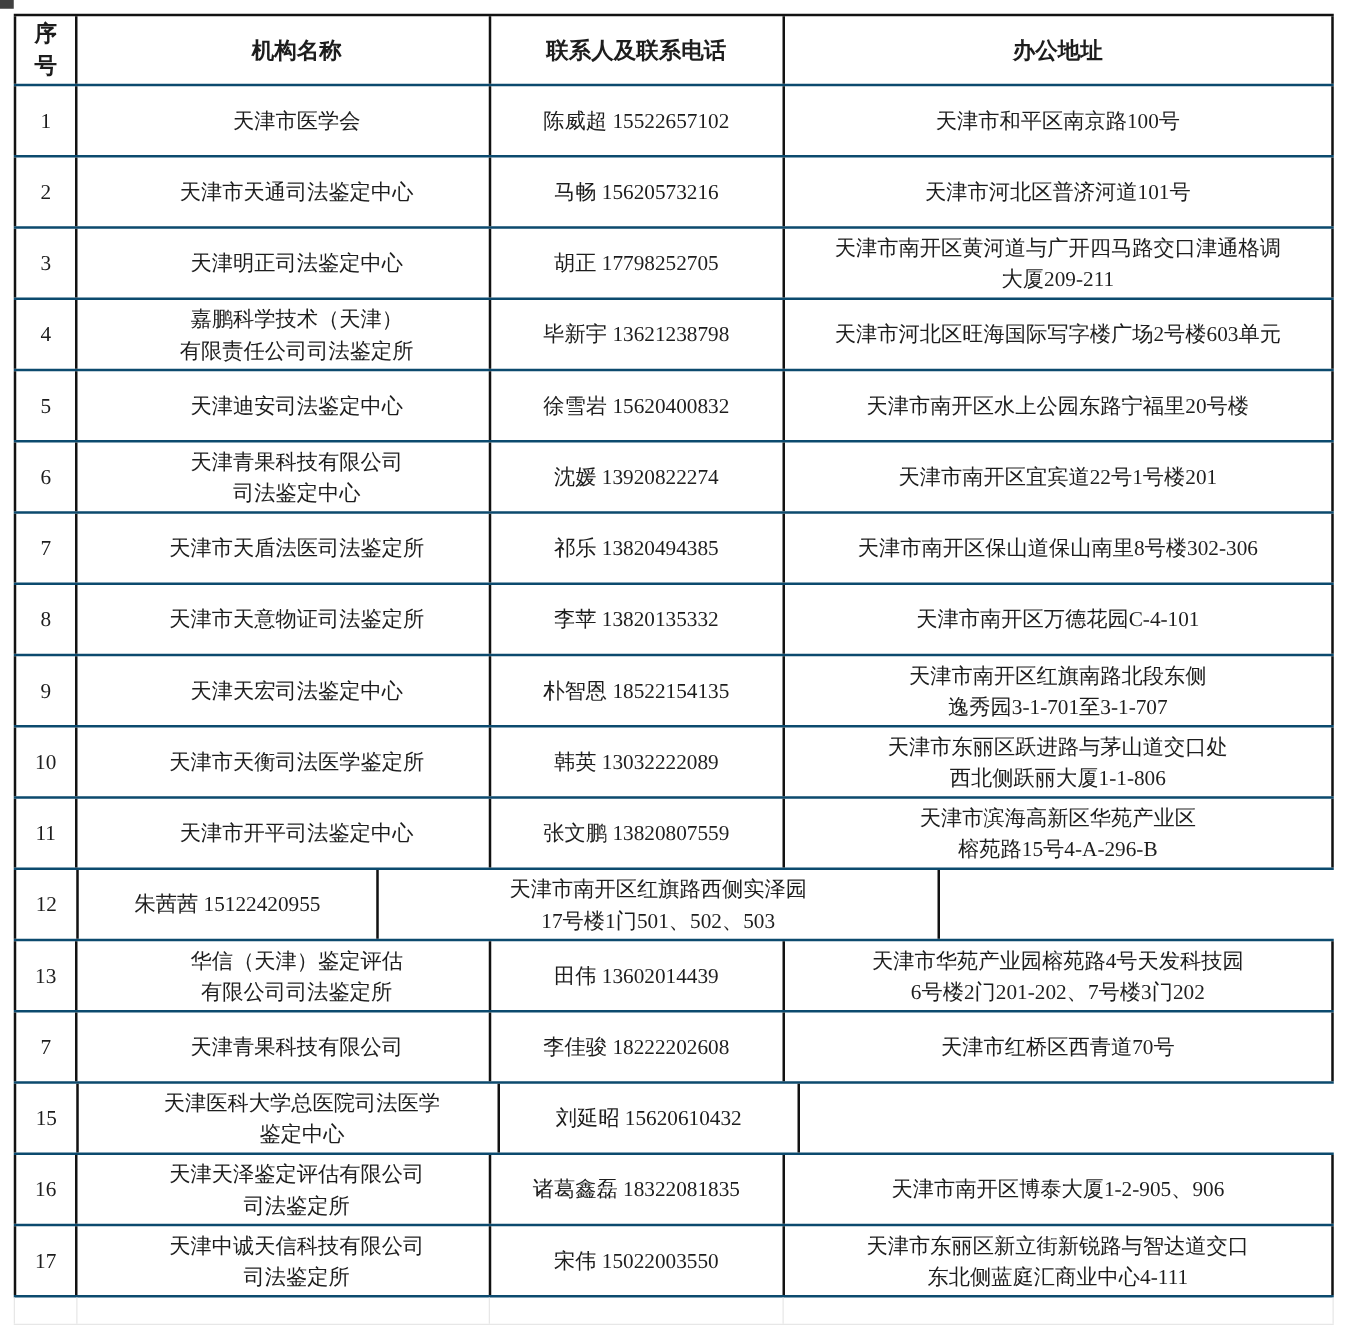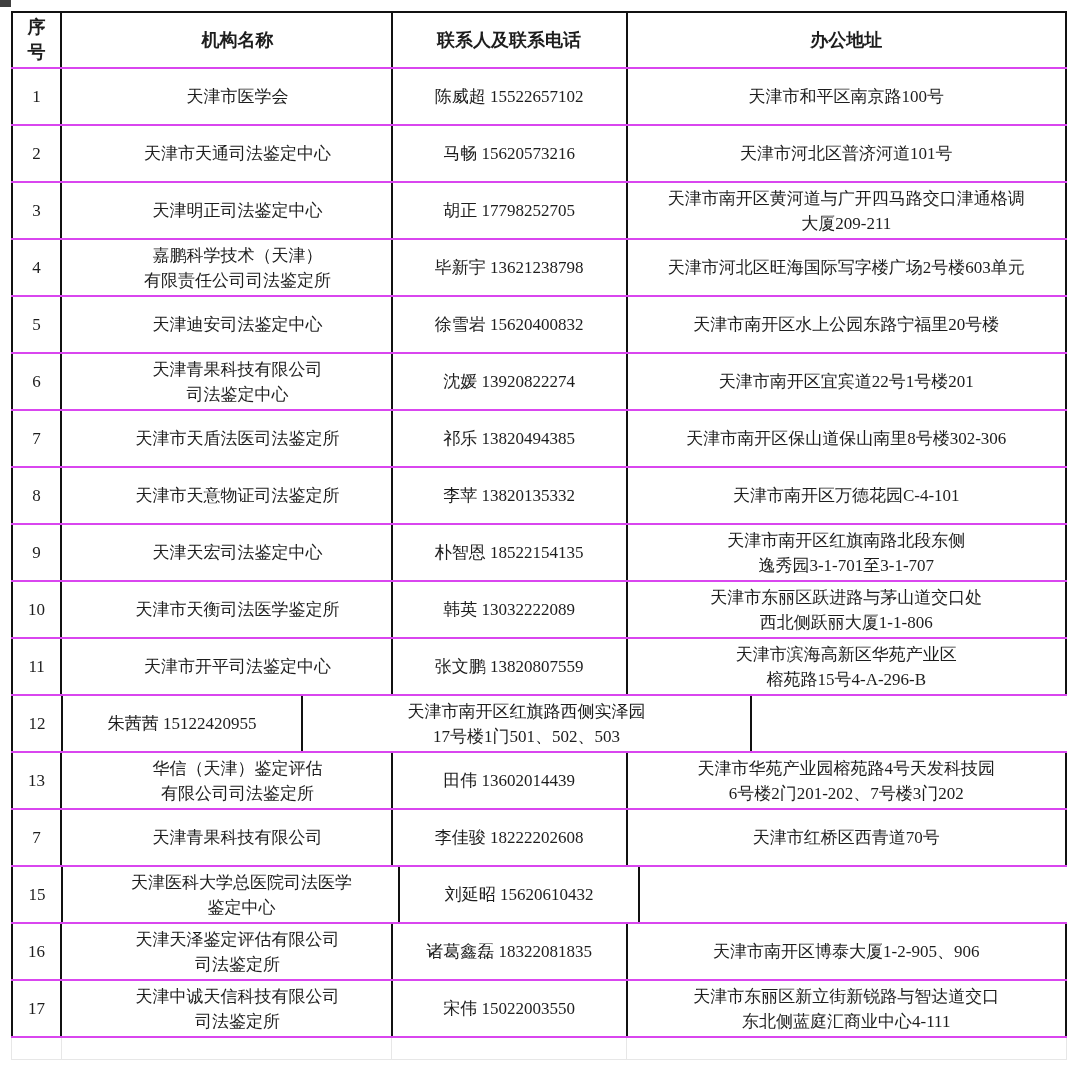--- a/index.html
+++ b/index.html
@@ -27,21 +27,21 @@
   .tbl {
     position: absolute;
     left: 11px;
     top: 11px;
     width: 1056px;
     color: #1d1d1d;
   }
   .row {
     display: flex;
     width: 1056px;
-    border-bottom: 2px solid #d946ef;
+    border-bottom: 2px solid #0c4a6e;
   }
   .row.head { border-top: 2px solid #111111; }
   .cell {
     box-sizing: border-box;
     border-right: 2px solid #111111;
     display: flex;
     flex-direction: column;
     justify-content: center;
     align-items: center;
     text-align: center;

